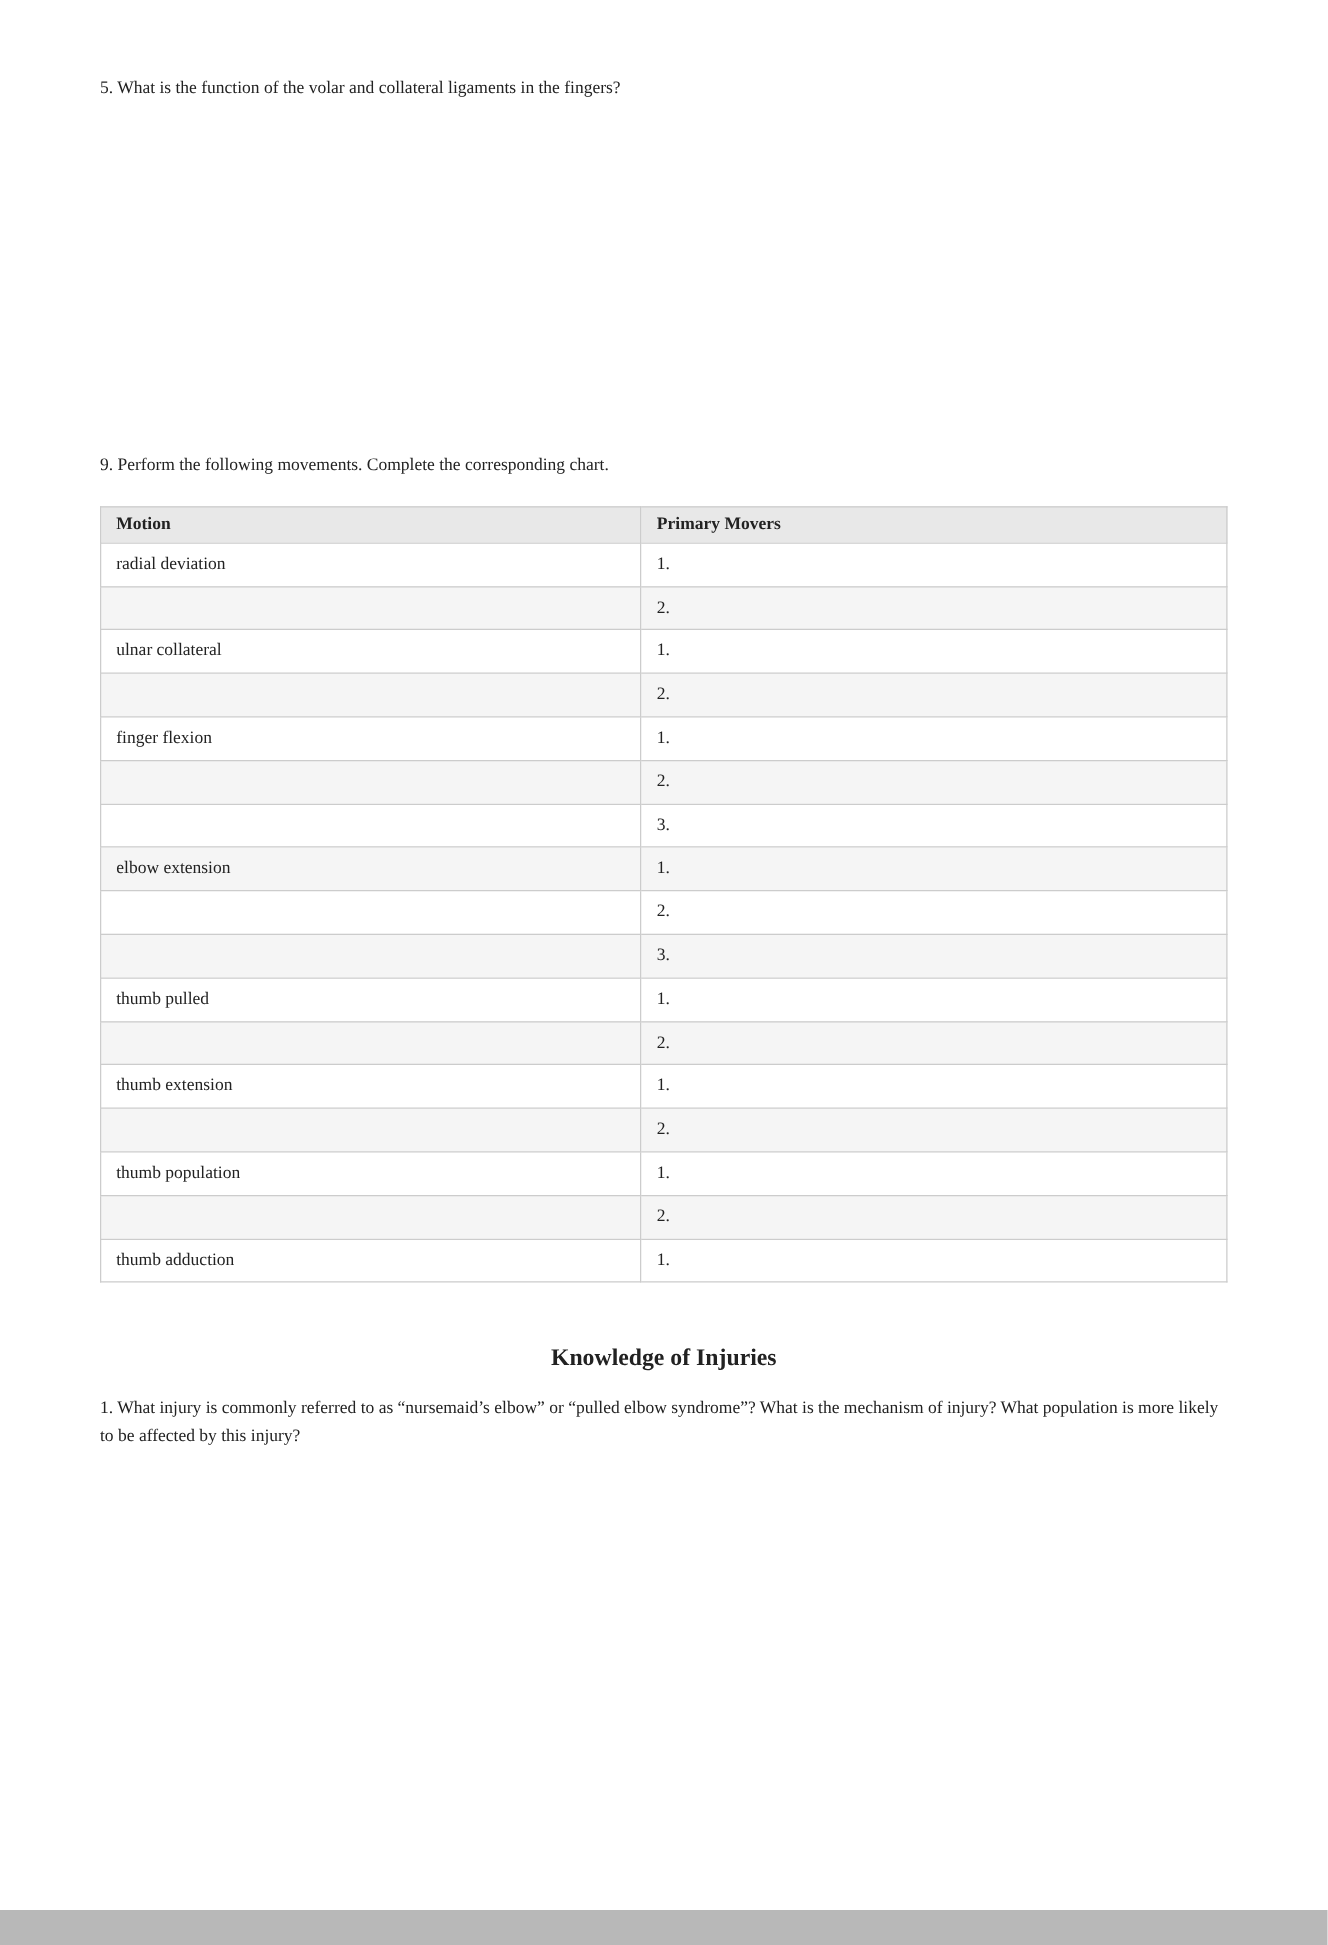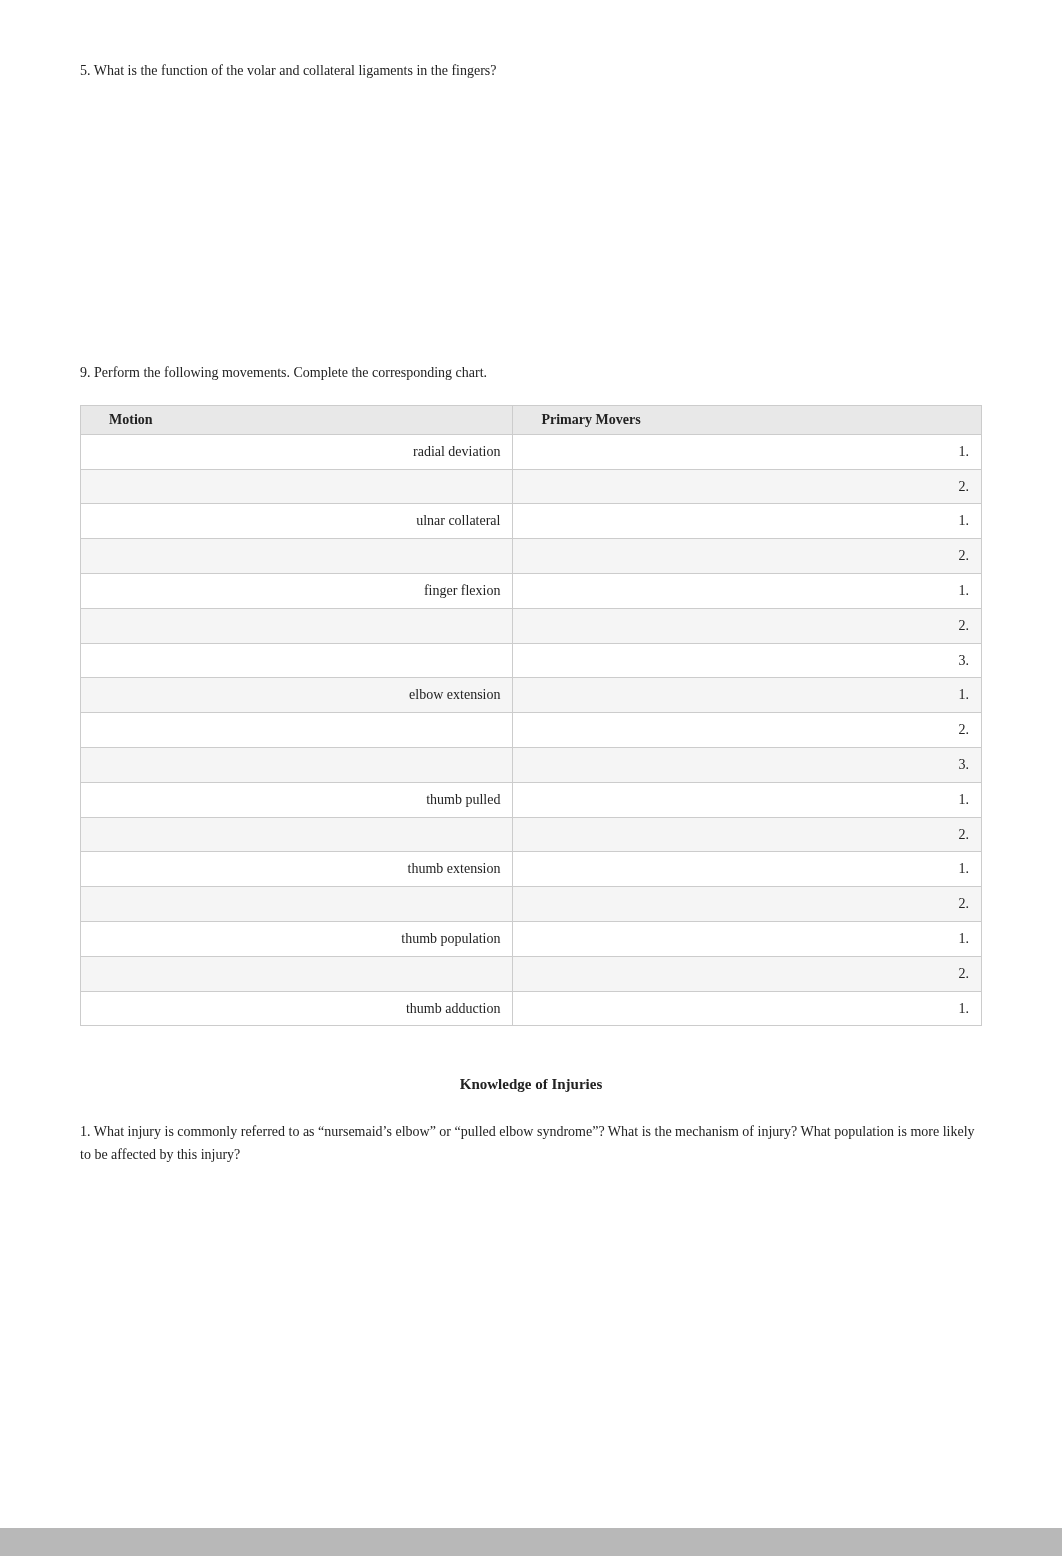--- a/index.html
+++ b/index.html
@@ -31,30 +31,29 @@
       width: 100%;
       border-collapse: collapse;
       margin-top: 10px;
       margin-bottom: 40px;
     }
 
     .chart-table th {
       background-color: #e8e8e8;
       font-weight: bold;
       text-align: left;
-      padding: 6px 28px;
+      padding: 6px 12px;
       border: 1px solid #ccc;
     }
 
     .chart-table td {
       padding: 5px 12px;
       border: 1px solid #ccc;
       vertical-align: top;
       line-height: 1.7;
-      text-align: right;
     }
 
     .chart-table tr:nth-child(even) {
       background-color: #f5f5f5;
     }
 
     .chart-table tr:nth-child(odd) {
       background-color: #fff;
     }
 
@@ -62,23 +61,23 @@
       width: 48%;
     }
 
     .movers-cell {
       width: 52%;
     }
 
     .section-title {
       text-align: center;
       font-weight: bold;
-      font-size: 15px;
+      font-size: 19px;
       margin-top: 50px;
-      margin-bottom: 28px;
+      margin-bottom: 18px;
     }
 
     .knowledge-question {
       line-height: 1.6;
       margin-bottom: 32px;
     }
 
     .bottom-bar {
       position: fixed;
       bottom: 0;

